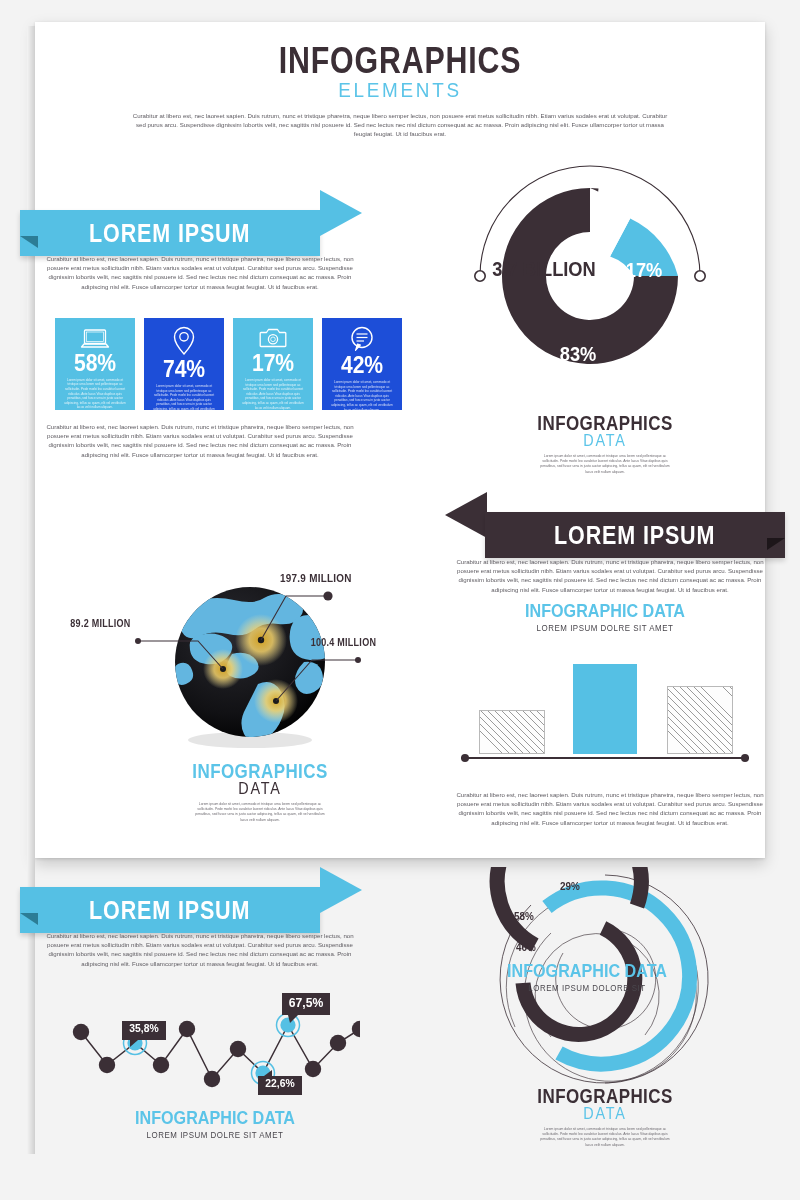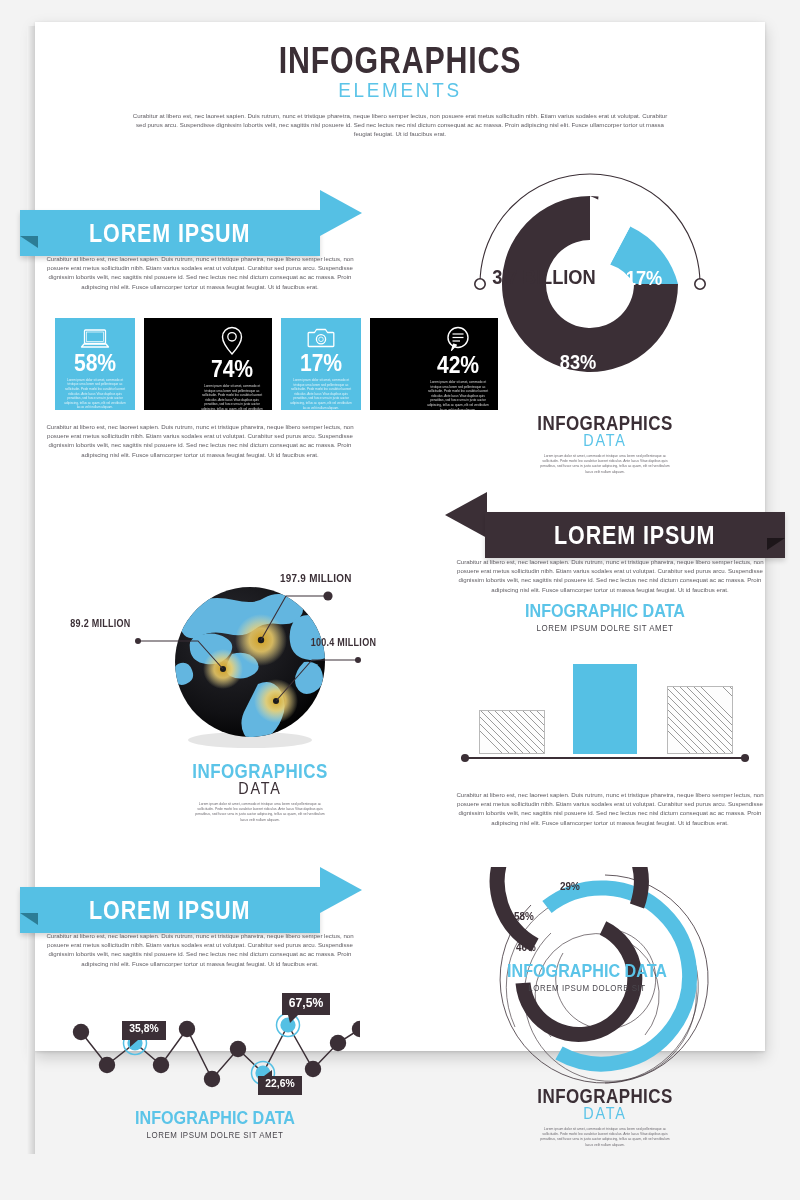--- a/index.html
+++ b/index.html
@@ -5,21 +5,21 @@
   html,body{margin:0;padding:0;}
   body{
     width:800px;height:1200px;
     background:#f3f3f3;
     font-family:"Liberation Sans", sans-serif;
     overflow:hidden;
   }
   .page{
     position:absolute;
     left:35px;top:22px;
-    width:730px;height:1029px;
+    width:730px;height:836px;
     background:#ffffff;
     box-shadow:0 6px 14px rgba(0,0,0,0.18), 0 1px 3px rgba(0,0,0,0.12);
   }
   .page:before{
     content:"";position:absolute;left:-8px;top:4px;width:8px;height:1128px;
     background:linear-gradient(to right,#f3f3f3,#cfcfcf);
   }
 
   
   .header{position:absolute;left:0;top:18px;width:730px;text-align:center;}
@@ -68,21 +68,21 @@
     border-top:23px solid transparent;border-bottom:23px solid transparent;
     border-right:42px solid #3b2f36;}
   .rib-dark .fold{left:322px;top:46px;
     border-right:18px solid transparent;border-top:12px solid #1d161a;}
 
   
   .stat-row{position:absolute;display:flex;gap:9px;}
   .stat-box{width:80px;height:92px;position:relative;
     display:flex;flex-direction:column;align-items:center;}
   .stat-box.blue{background:#55c0e4;}
-  .stat-box.dark{background:#000000;padding-left:48px;}
+  .stat-box.dark{background:#1d4ed8;}
   .stat-icon{height:34px;display:flex;align-items:flex-end;
     justify-content:center;margin-top:8px;}
   .stat-pct{
     font-family:"Liberation Sans Narrow","Liberation Sans",sans-serif;
     font-weight:bold;font-size:24px;color:#fff;line-height:26px;
     transform:scaleX(0.88);
   }
   .stat-txt{font-size:3.1px;line-height:4.6px;color:rgba(255,255,255,0.8);
     text-align:center;width:62px;margin-top:2px;}
 
@@ -212,21 +212,21 @@
           <line x1="8.5" y1="15" x2="16" y2="15" stroke="#fff" stroke-width="1.2"></line>
         </svg>
       </div>
       <div class="stat-pct">42%</div>
       <div class="stat-txt">Lorem ipsum dolor sit amet, commodo et tristique urna lorem sed pellentesque ac sollicitudin. Pede morbi leo curabitur laoreet ridiculus. Ante lacus Vitae dapibus quis penatibus, sed fusce urna in justo auctor adipiscing, tellus ac quam, elit vel vestibulum lacus velit nullam aliquam.</div>
     </div>
   </div>
 
   <div class="lorem sec-lorem" style="left:0px;top:400px;width:330px;">Curabitur at libero est, nec laoreet sapien. Duis rutrum, nunc et tristique pharetra, neque libero semper lectus, non posuere erat metus sollicitudin nibh. Etiam varius sodales erat ut volutpat. Curabitur sed purus arcu. Suspendisse dignissim lobortis velit, nec sagittis nisl posuere id. Sed nec lectus nec nisl dictum consequat ac ac massa. Proin adipiscing nisl elit. Fusce ullamcorper tortor ut massa feugiat feugiat. Ut id faucibus erat.</div>
 
-  <div class="svgbox" style="left:405px;top:140px;width:300px;height:250px;">
+  <div class="svgbox" style="left:405px;top:132px;width:300px;height:250px;">
     <svg width="300" height="250" viewBox="0 0 300 250">
 
       <path d="M 40 122 A 110 110 0 0 1 260 122" fill="none" stroke="#3b2f36" stroke-width="1.1"></path>
       <circle cx="40" cy="122" r="5.2" fill="#fff" stroke="#3b2f36" stroke-width="1.6"></circle>
       <circle cx="260" cy="122" r="5.2" fill="#fff" stroke="#3b2f36" stroke-width="1.6"></circle>
 
       <path d="M 190.2 64.5 A 88 88 0 0 1 238 122 L 194 122 A 44 44 0 0 0 170.1 102.4 Z" fill="#55c0e4"></path>
 
       <path d="M 238 122 A 88 88 0 1 1 158.5 34.4 L 153.6 78.1 A 44 44 0 1 0 194 122 Z" fill="#3b2f36"></path>
 

